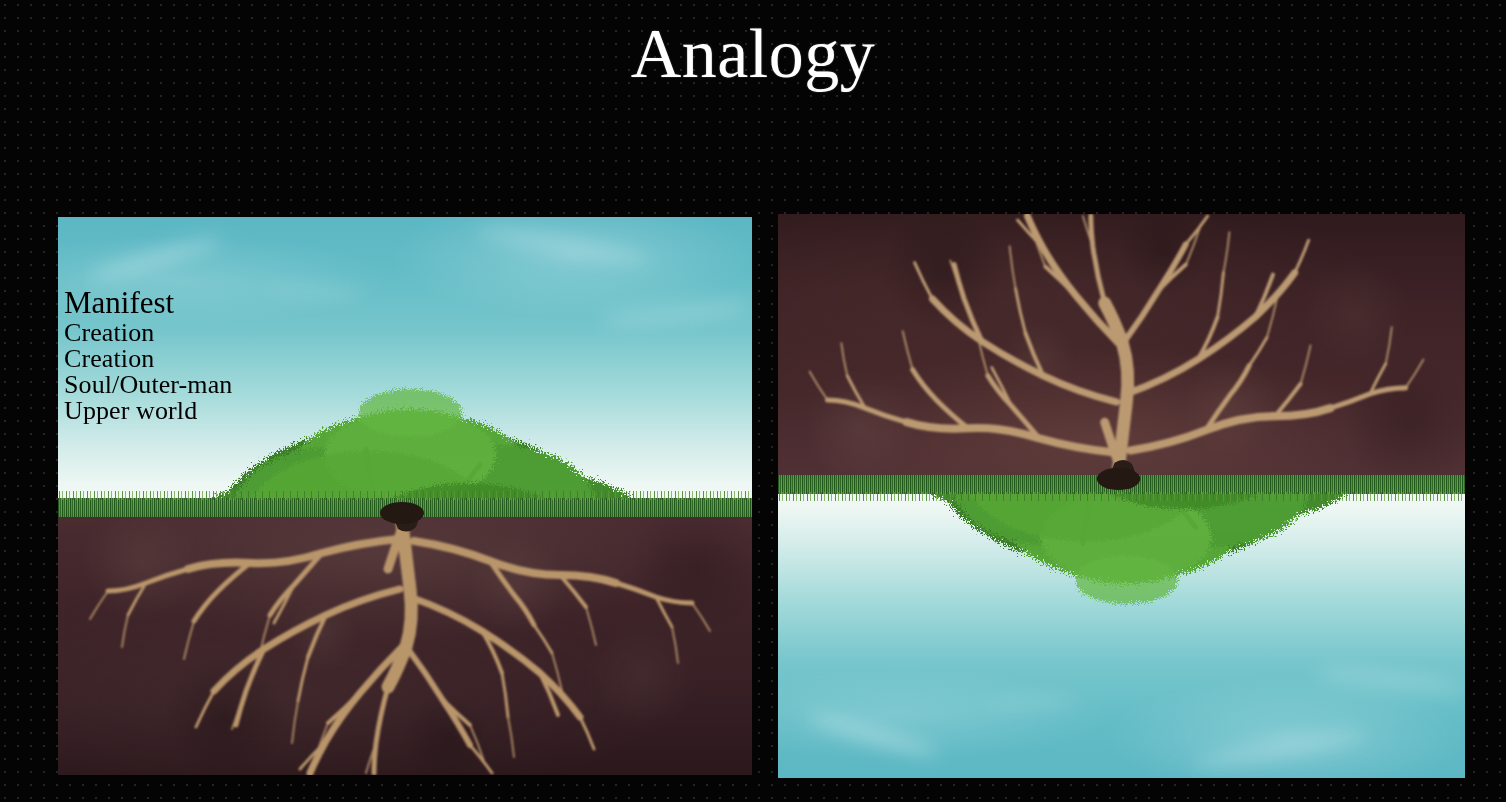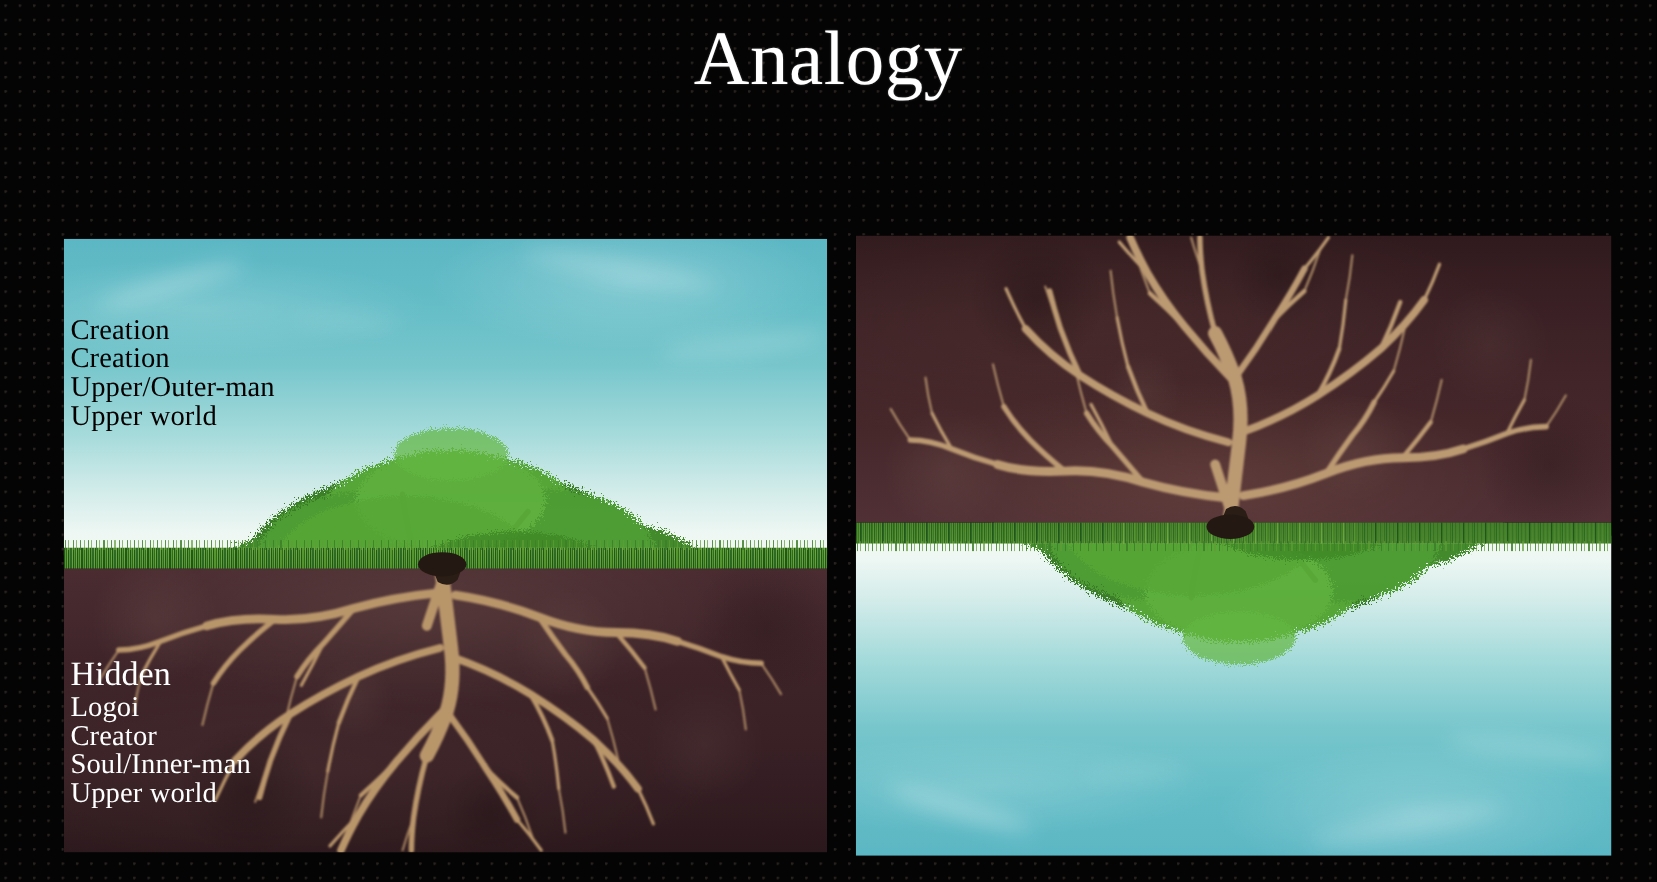--- a/index.html
+++ b/index.html
@@ -357,33 +357,27 @@
           </g>
         </g>
 
         <path d="M330 290 Q336 300 340 312 Q350 318 358 310 Q364 298 358 288 Z" fill="#2a1d16"></path>
         <ellipse cx="344" cy="296" rx="22" ry="11" fill="#241912"></ellipse>
       </svg>
 
     </div>
 
     <div class="caption" id="caption-manifest" style="left:6px; top:70px;">
+      <span class="head">Manifest</span>
       <span class="item">Creation</span>
       <span class="item">Creation</span>
-      <span class="item">Upper/Outer-man</span>
+      <span class="item">Soul/Outer-man</span>
       <span class="item">Upper world</span>
     </div>
 
-    <div class="caption" id="caption-hidden" style="left:6px; top:380px;">
-      <span class="head">Hidden</span>
-      <span class="item">Logoi</span>
-      <span class="item">Creator</span>
-      <span class="item">Soul/Inner-man</span>
-      <span class="item">Upper world</span>
-    </div>
   </div>
 
   <div class="panel" id="panel-right">
     <div class="scene scene-flip">
 
       <div class="sky">
         <div class="cloud c1"></div>
         <div class="cloud c2"></div>
         <div class="cloud c3"></div>
         <div class="cloud c4"></div>

